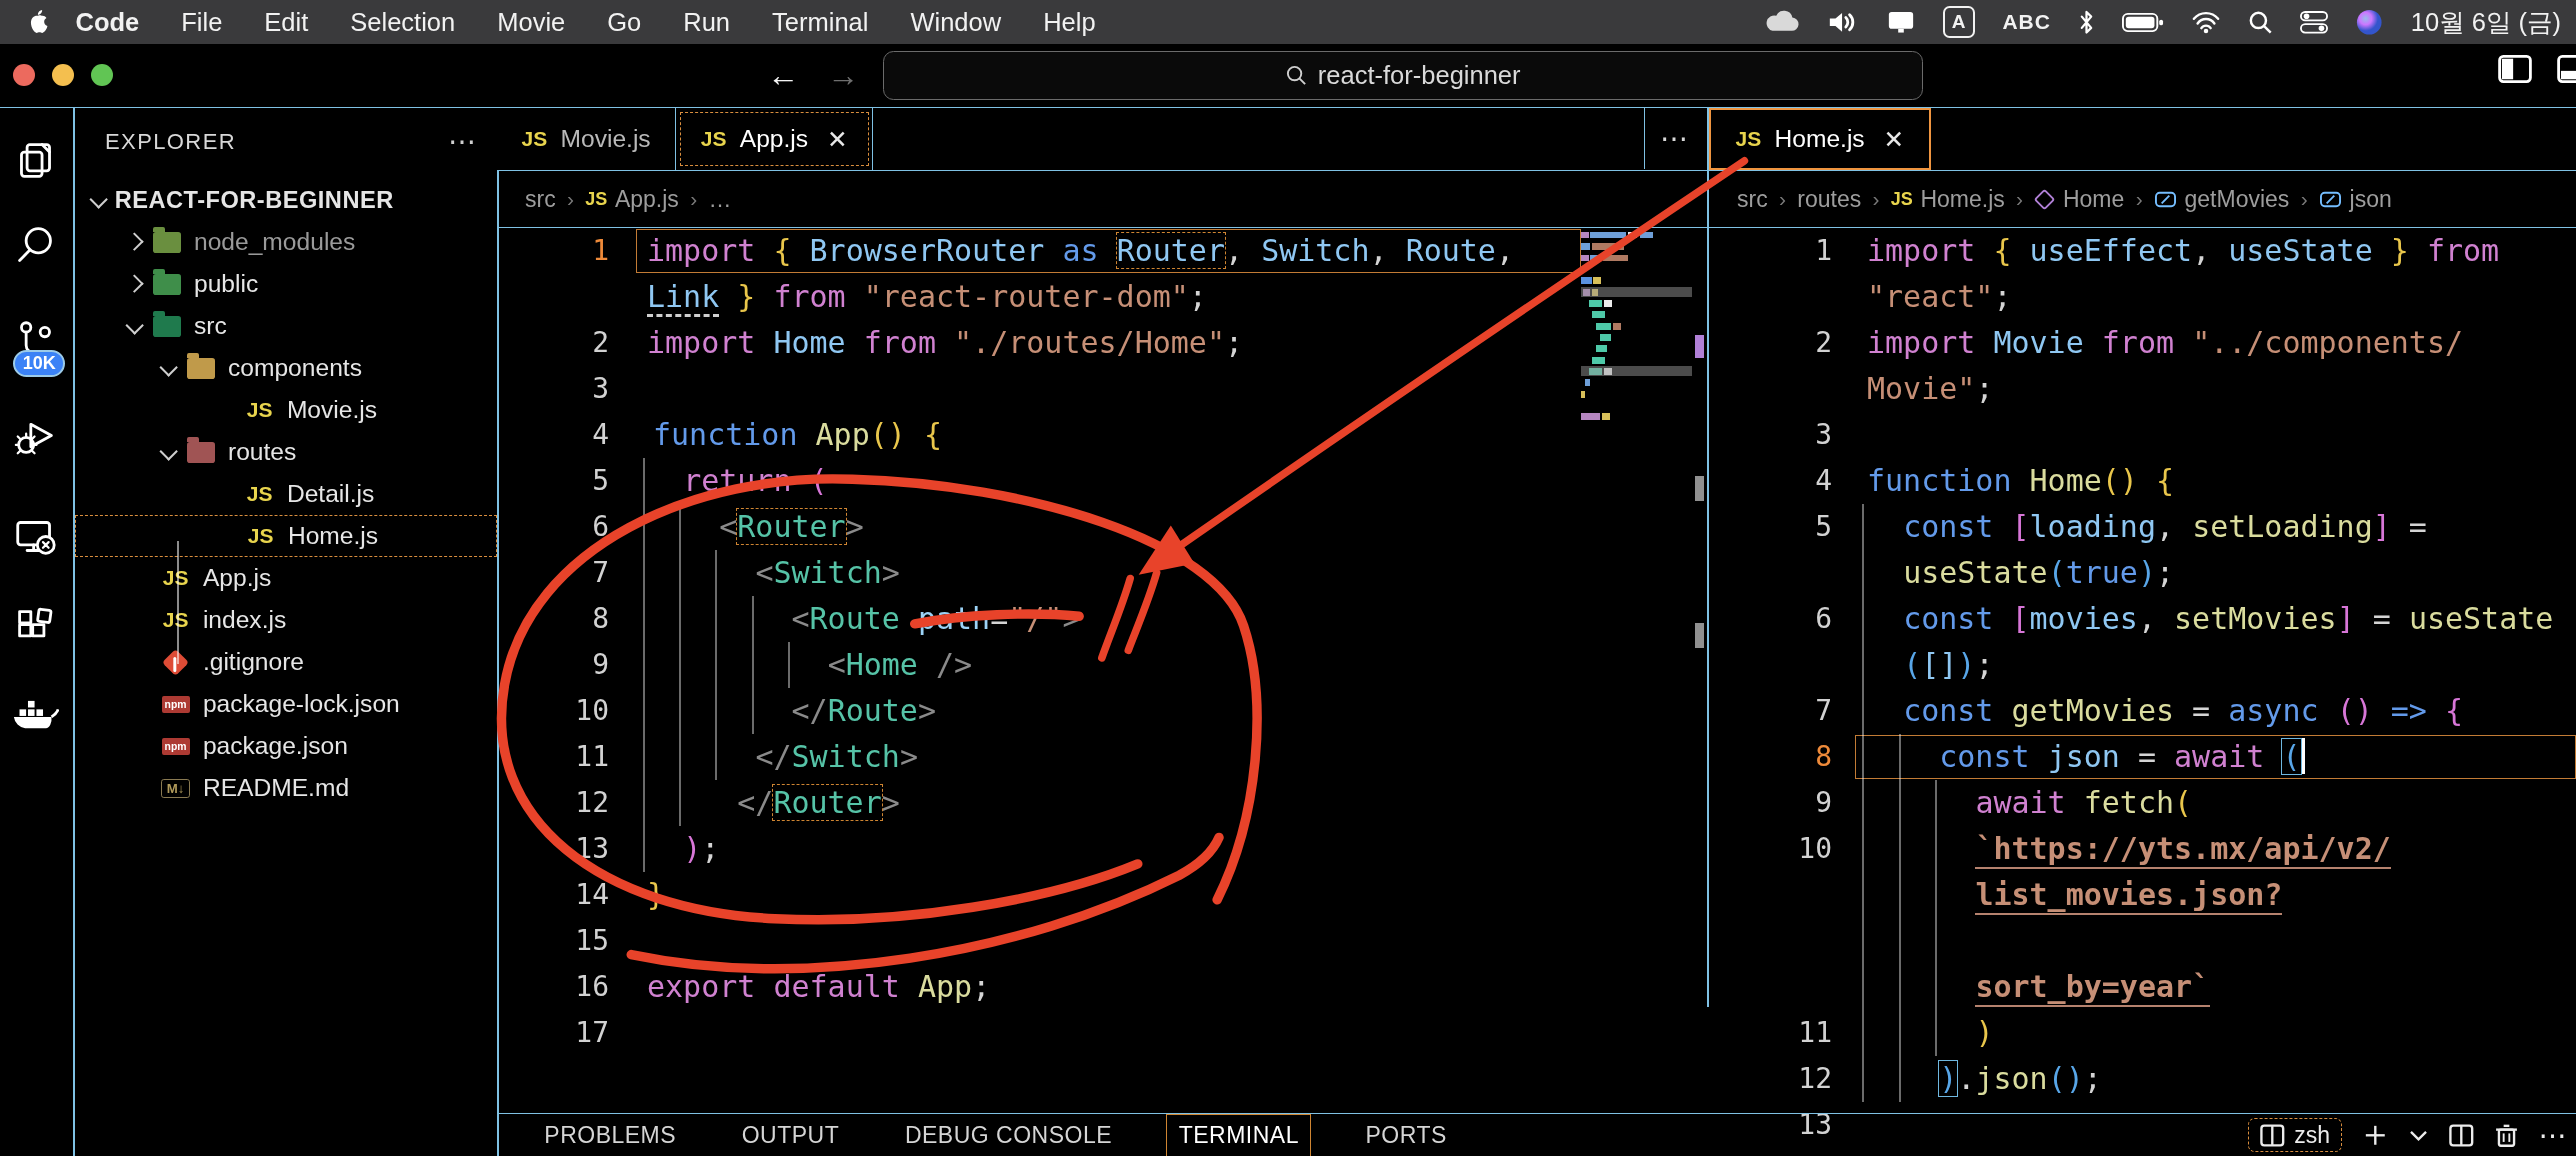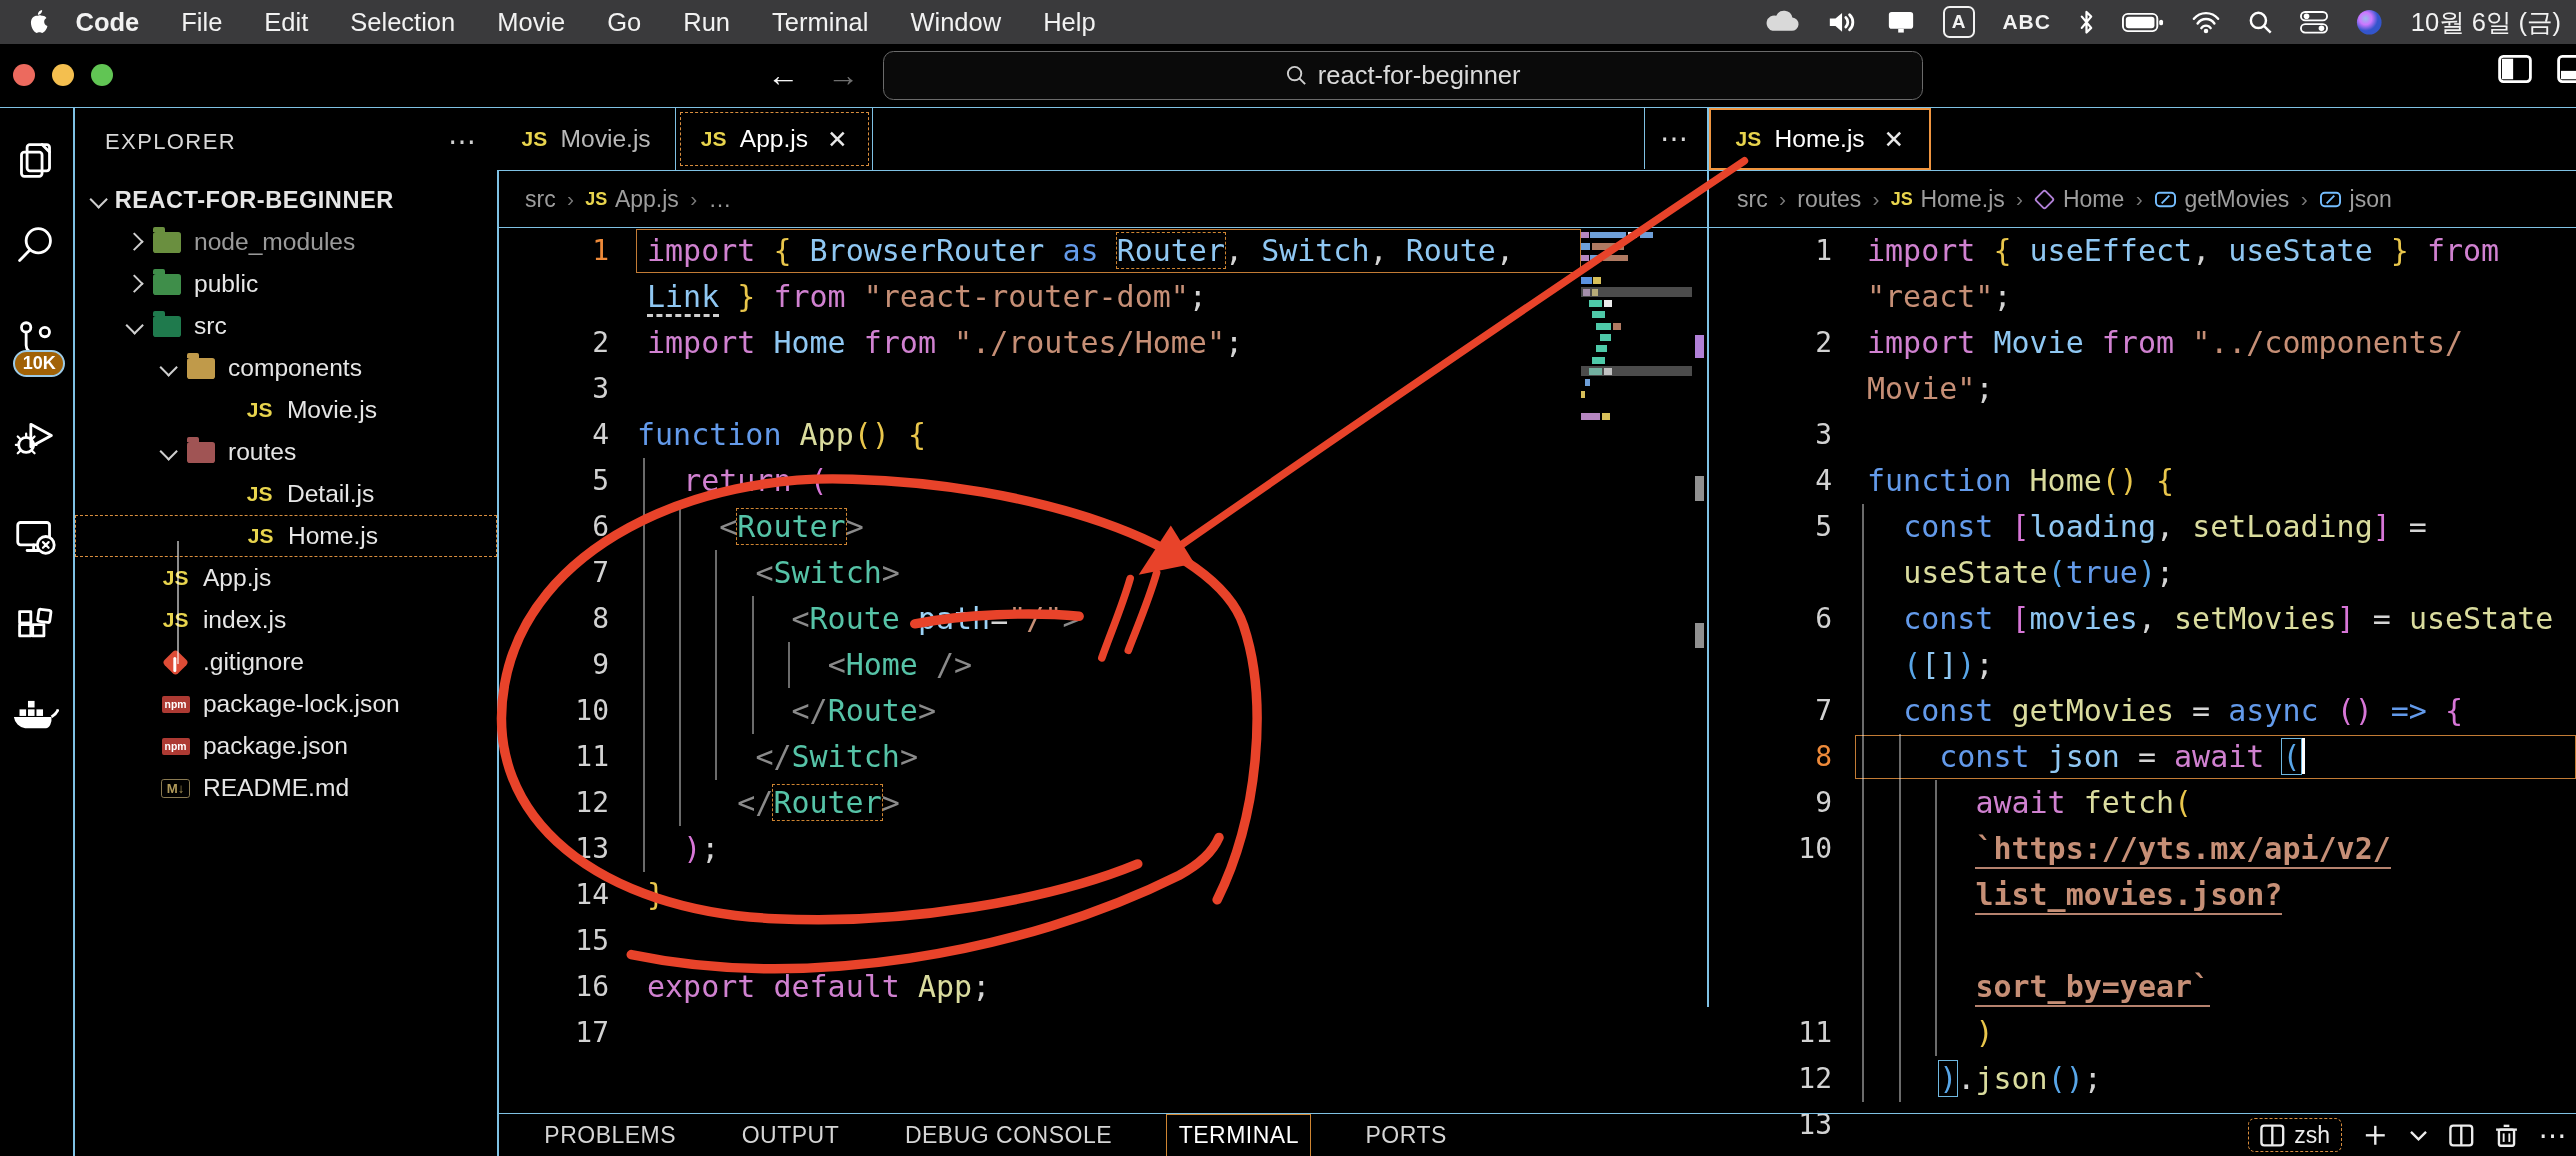--- a/index.html
+++ b/index.html
@@ -25,21 +25,21 @@
   .arrow-fwd{color:#6f6f6f;}
   .searchbox{position:absolute;left:883px;top:6.6px;width:1038px;height:47px;border:1.9px solid #6b6b6b;border-radius:10.4px;
              background:#0a0a0a;display:flex;align-items:center;justify-content:center;color:#d9d9d9;font-size:25.5px;gap:9.4px;}
   .winicons{position:absolute;right:0;top:11.3px;display:flex;gap:24.6px;}
   
   .workbench{position:absolute;left:0;top:107px;width:2576px;height:1050px;background:#000;border-top:1.9px solid #7fc1e4;box-sizing:border-box;}
   .vline{position:absolute;top:0;width:1.9px;background:#7fc1e4;}
   
   .activitybar{position:absolute;left:0;top:0;width:73px;height:1050px;}
   .abar-ic{position:absolute;left:11.3px;width:49px;height:49px;display:flex;align-items:center;justify-content:center;}
-  .scm-badge{position:absolute;left:13.2px;border:2.4px solid #9ccbe8;background:#a16207;border-radius:17px;
+  .scm-badge{position:absolute;left:13.2px;border:2.4px solid #9ccbe8;background:#3b82f6;border-radius:17px;
              color:#fff;font-size:18px;font-weight:bold;padding:0.9px 7.6px;}
   
   .sidebar{position:absolute;left:75px;top:0;width:422px;height:1050px;color:#e6e6e6;}
   .sb-head{position:absolute;left:30px;top:17px;right:19px;display:flex;align-items:center;justify-content:space-between;
            font-size:22px;letter-spacing:1.4px;color:#d8d8d8;}
   .sb-more{font-size:28px;color:#cfcfcf;letter-spacing:1.9px;}
   .tree{position:absolute;left:0;top:71px;right:0;}
   .trow{position:relative;height:42px;display:flex;align-items:center;font-size:24.6px;white-space:nowrap;box-sizing:border-box;}
   .trow .lbl{margin-left:11.3px;}
   .trow.dim .lbl{color:#9a9a9a;}
@@ -427,21 +427,21 @@
         <span class="crumb-sep">›</span>
         <span class="crumb">
           <span>…</span>
         </span>
       </div>
     <div class="code-region" style="left:497px;width:1084px;">
         <div class="code-line"><div class="curbox" style="left: 139px; right: 0px;"></div><span class="ln hot" style="width: 112px;">1</span><span class="ltext" style="left: 150px;"><span class="tk-kw">import </span><span class="tk-b1">{ </span><span class="tk-id">BrowserRouter</span><span class="tk-kwb"> as </span><span class="tk-id m-box">Router</span><span class="tk-pun">, </span><span class="tk-id">Switch</span><span class="tk-pun">, </span><span class="tk-id">Route</span><span class="tk-pun">,</span></span></div>
         <div class="code-line"><span class="ln" style="width: 112px;"></span><span class="ltext" style="left: 150px;"><span class="tk-id m-udash">Link</span><span class="tk-pun"> </span><span class="tk-b1">}</span><span class="tk-kw"> from </span><span class="tk-str">"react-router-dom"</span><span class="tk-pun">;</span></span></div>
         <div class="code-line"><span class="ln" style="width: 112px;">2</span><span class="ltext" style="left: 150px;"><span class="tk-kw">import </span><span class="tk-id">Home</span><span class="tk-kw"> from </span><span class="tk-str">"./routes/Home"</span><span class="tk-pun">;</span></span></div>
         <div class="code-line"><span class="ln" style="width: 112px;">3</span><span class="ltext" style="left: 150px;"></span></div>
-        <div class="code-line"><span class="ln" style="width: 112px;">4</span><span class="ltext" style="left: 140px;"><span class="tk-kwb">function </span><span class="tk-fn">App</span><span class="tk-b1">()</span><span class="tk-pun"> </span><span class="tk-b1">{</span></span></div>
+        <div class="code-line"><span class="ln" style="width: 112px;">4</span><span class="ltext" style="left: 156px;"><span class="tk-kwb">function </span><span class="tk-fn">App</span><span class="tk-b1">()</span><span class="tk-pun"> </span><span class="tk-b1">{</span></span></div>
         <div class="code-line"><div class="guide" style="left: 146px;"></div><span class="ln" style="width: 112px;">5</span><span class="ltext" style="left: 150px;"><span class="tk-pun">  </span><span class="tk-kw">return</span><span class="tk-pun"> </span><span class="tk-b2">(</span></span></div>
         <div class="code-line"><div class="guide" style="left: 146px;"></div><div class="guide" style="left: 182px;"></div><span class="ln" style="width: 112px;">6</span><span class="ltext" style="left: 150px;"><span class="tk-pun">    </span><span class="tk-tagp">&lt;</span><span class="tk-tag m-box">Router</span><span class="tk-tagp">&gt;</span></span></div>
         <div class="code-line"><div class="guide" style="left: 146px;"></div><div class="guide" style="left: 182px;"></div><div class="guide" style="left: 218px;"></div><span class="ln" style="width: 112px;">7</span><span class="ltext" style="left: 150px;"><span class="tk-pun">      </span><span class="tk-tagp">&lt;</span><span class="tk-tag">Switch</span><span class="tk-tagp">&gt;</span></span></div>
         <div class="code-line"><div class="guide" style="left: 146px;"></div><div class="guide" style="left: 182px;"></div><div class="guide" style="left: 218px;"></div><div class="guide" style="left: 255px;"></div><span class="ln" style="width: 112px;">8</span><span class="ltext" style="left: 150px;"><span class="tk-pun">        </span><span class="tk-tagp">&lt;</span><span class="tk-tag">Route</span><span class="tk-pun"> </span><span class="tk-attr">path</span><span class="tk-pun">=</span><span class="tk-str">"/"</span><span class="tk-tagp">&gt;</span></span></div>
         <div class="code-line"><div class="guide" style="left: 146px;"></div><div class="guide" style="left: 182px;"></div><div class="guide" style="left: 218px;"></div><div class="guide" style="left: 255px;"></div><div class="guide" style="left: 291px;"></div><span class="ln" style="width: 112px;">9</span><span class="ltext" style="left: 150px;"><span class="tk-pun">          </span><span class="tk-tagp">&lt;</span><span class="tk-tag">Home</span><span class="tk-pun"> </span><span class="tk-tagp">/&gt;</span></span></div>
         <div class="code-line"><div class="guide" style="left: 146px;"></div><div class="guide" style="left: 182px;"></div><div class="guide" style="left: 218px;"></div><div class="guide" style="left: 255px;"></div><span class="ln" style="width: 112px;">10</span><span class="ltext" style="left: 150px;"><span class="tk-pun">        </span><span class="tk-tagp">&lt;/</span><span class="tk-tag">Route</span><span class="tk-tagp">&gt;</span></span></div>
         <div class="code-line"><div class="guide" style="left: 146px;"></div><div class="guide" style="left: 182px;"></div><div class="guide" style="left: 218px;"></div><span class="ln" style="width: 112px;">11</span><span class="ltext" style="left: 150px;"><span class="tk-pun">      </span><span class="tk-tagp">&lt;/</span><span class="tk-tag">Switch</span><span class="tk-tagp">&gt;</span></span></div>
         <div class="code-line"><div class="guide" style="left: 146px;"></div><div class="guide" style="left: 182px;"></div><span class="ln" style="width: 112px;">12</span><span class="ltext" style="left: 168px;"><span class="tk-pun">    </span><span class="tk-tagp">&lt;/</span><span class="tk-tag m-box">Router</span><span class="tk-tagp">&gt;</span></span></div>
         <div class="code-line"><div class="guide" style="left: 146px;"></div><span class="ln" style="width: 112px;">13</span><span class="ltext" style="left: 150px;"><span class="tk-pun">  </span><span class="tk-b2">)</span><span class="tk-pun">;</span></span></div>
         <div class="code-line"><span class="ln" style="width: 112px;">14</span><span class="ltext" style="left: 150px;"><span class="tk-b1">}</span></span></div>

